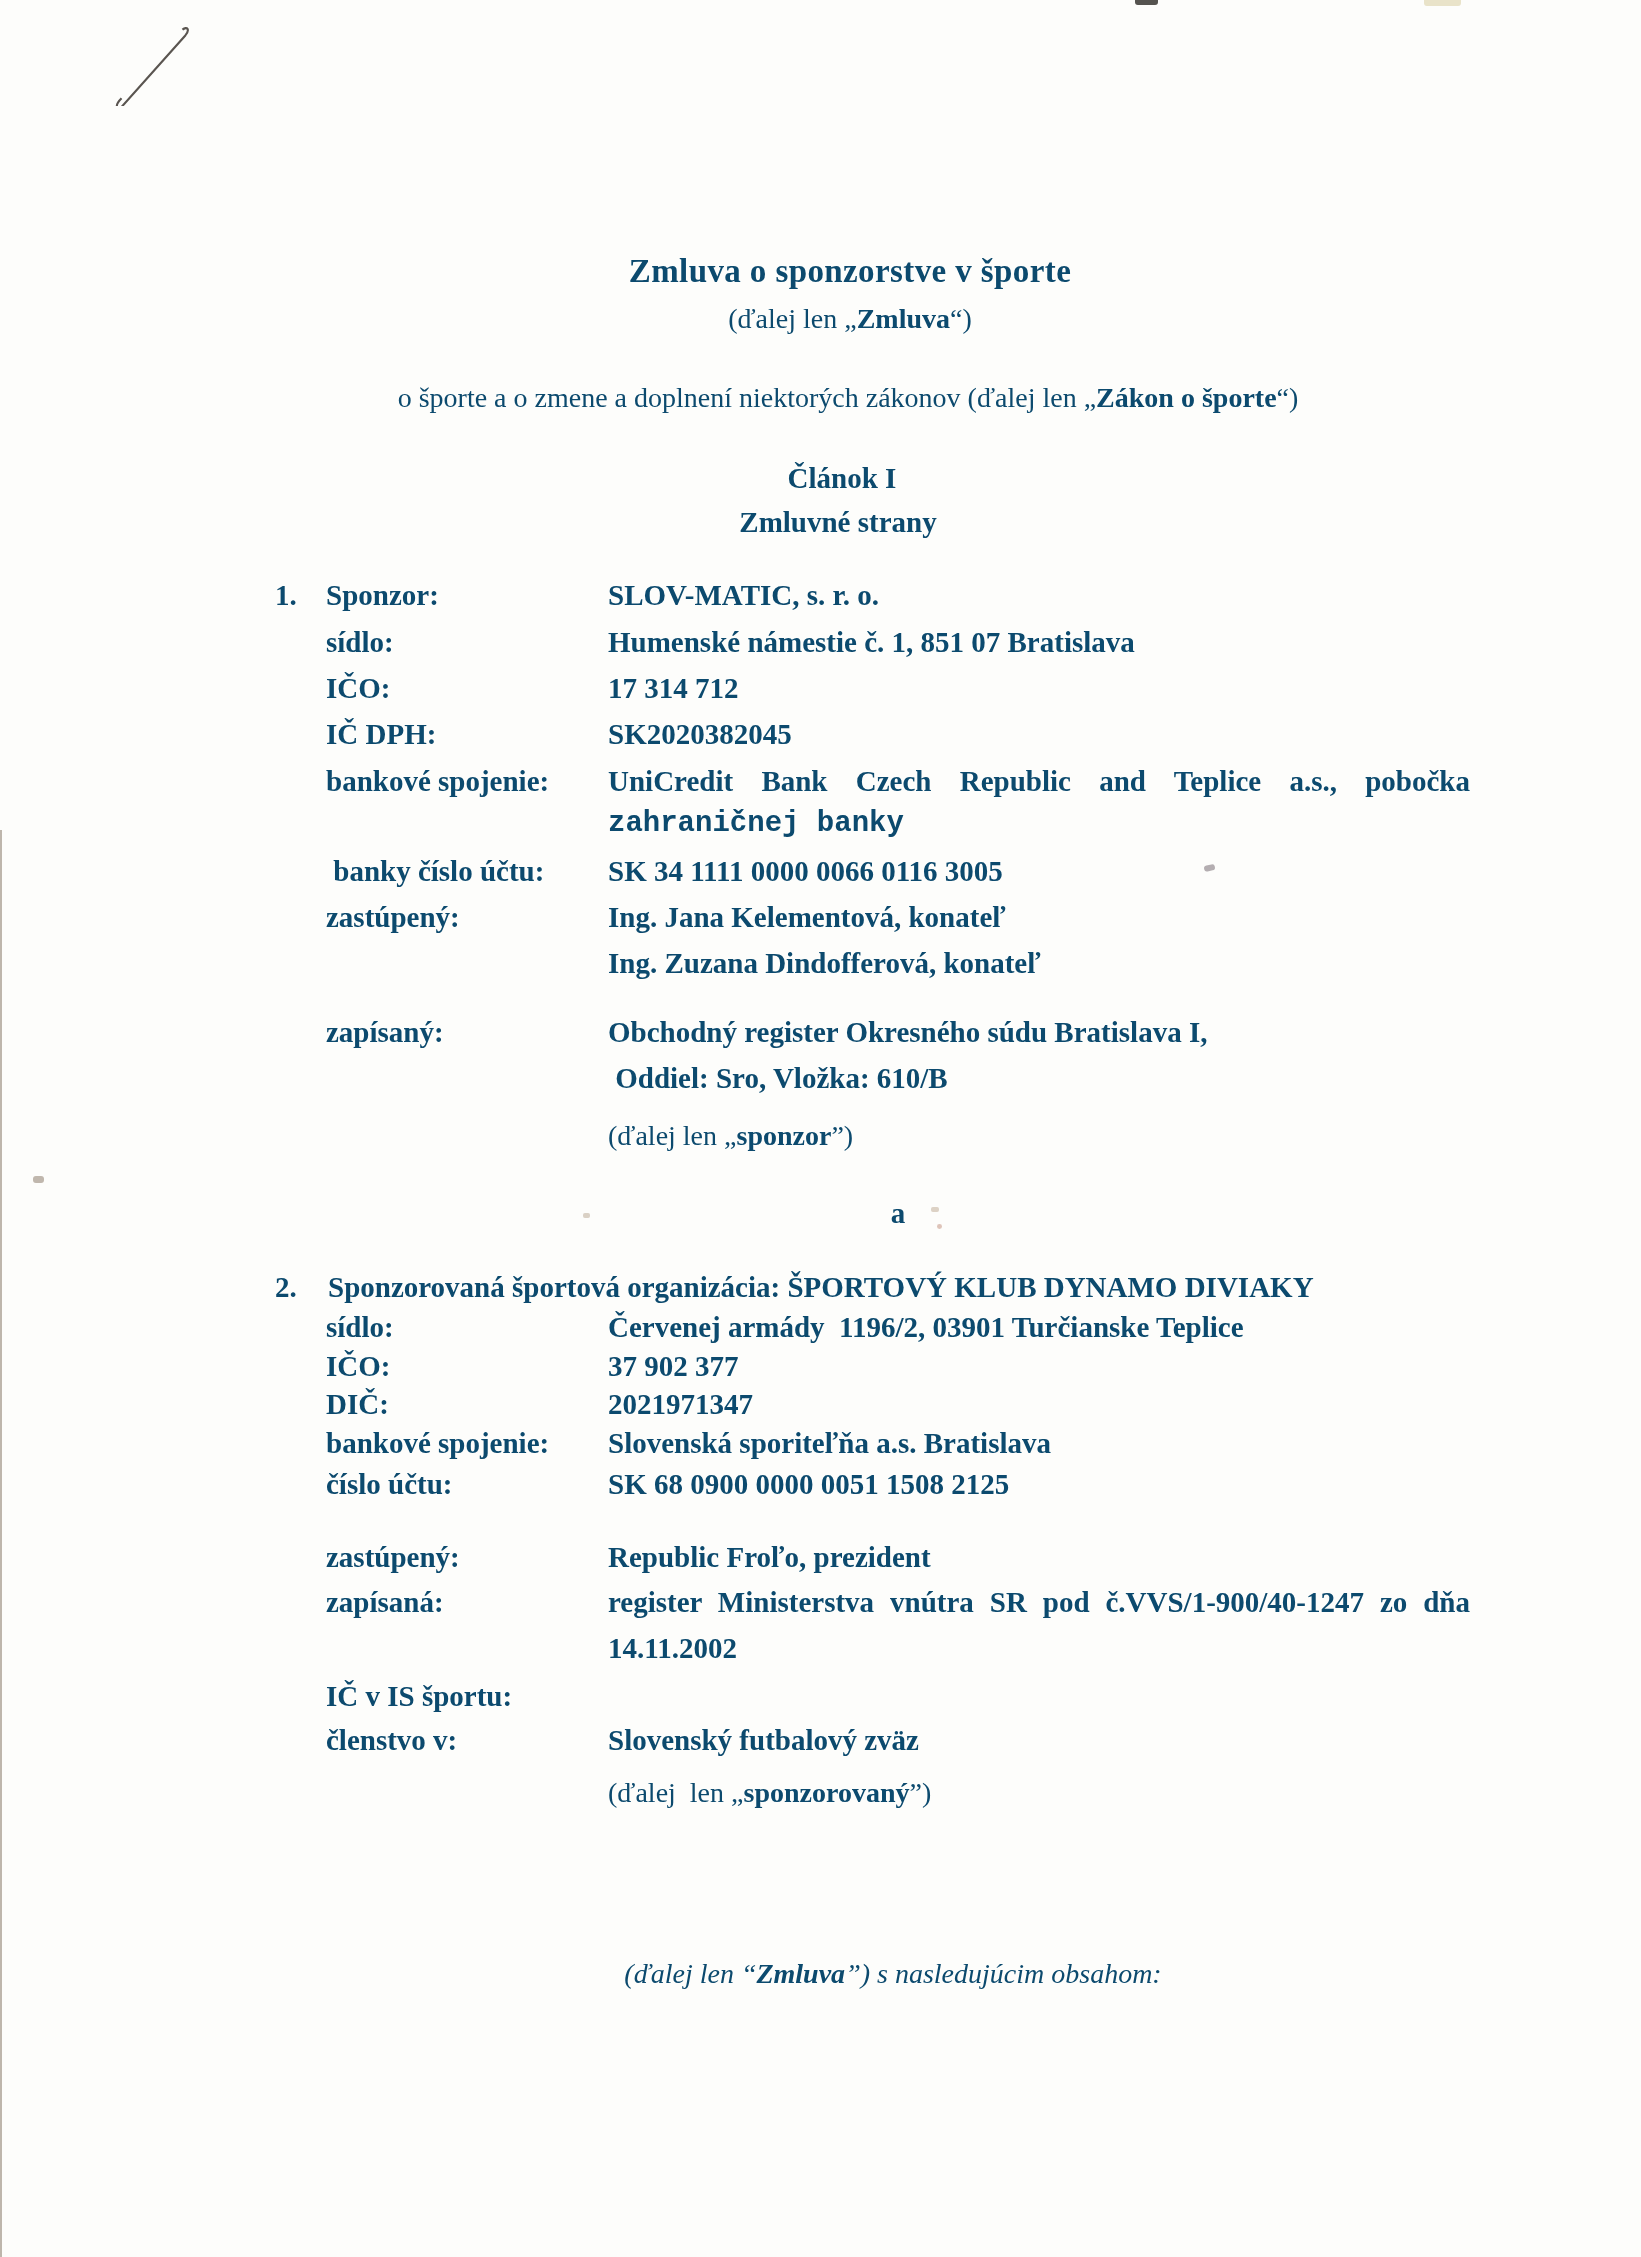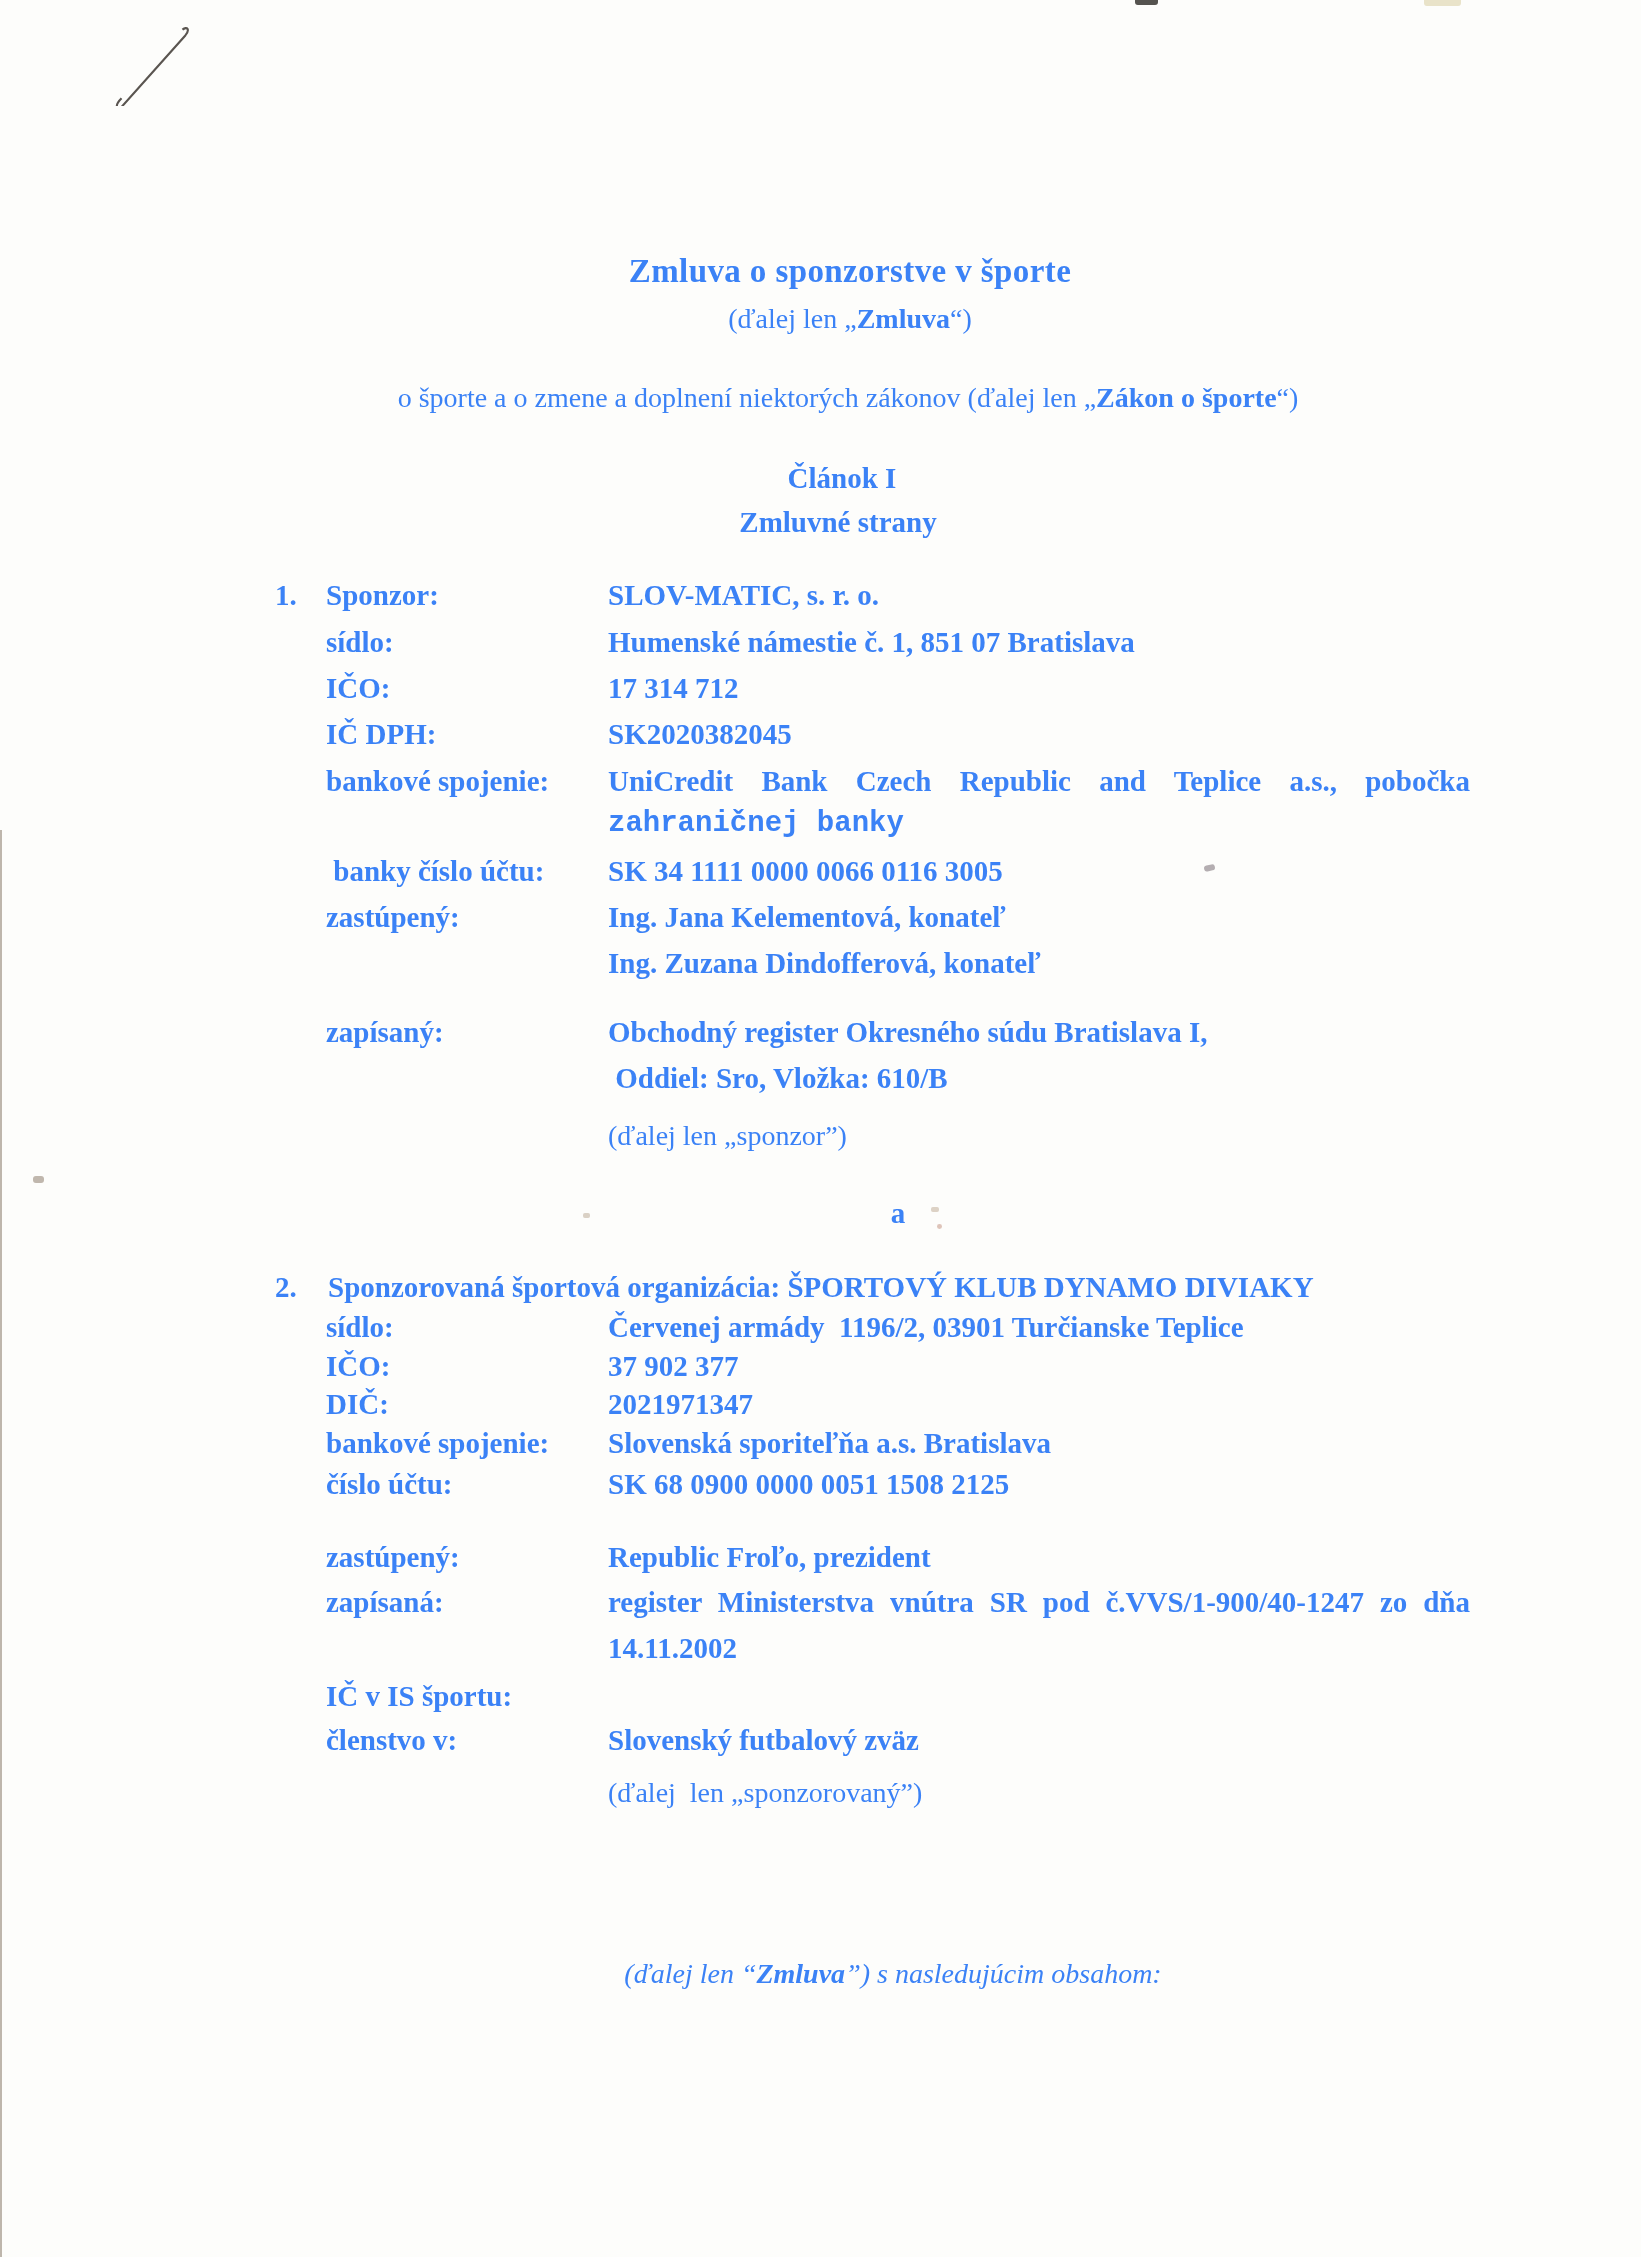--- a/index.html
+++ b/index.html
@@ -3,40 +3,40 @@
 <meta charset="utf-8">
 <style>
   html,body{margin:0;padding:0;background:#9a9a9a;}
   .page{
     position:relative;
     width:1641px;height:2257px;
     margin:0 auto;
     background:#fdfdfb;
     overflow:hidden;
     font-family:"Liberation Serif","DejaVu Serif",serif;
-    color:#3b82f6;
+    color:#0c4a6e;
   }
   .b{font-weight:bold;}
   
   .cline{position:absolute;transform:translateX(-50%);white-space:nowrap;}
   .title{font-size:33px;font-weight:bold;letter-spacing:0.4px;}
   .hline{font-size:28px;}
   .artline{font-size:29px;font-weight:bold;}
   
   .pnum{position:absolute;left:275px;font-size:29px;font-weight:bold;}
   .prow{position:absolute;left:326px;width:1149px;height:46px;font-size:29px;font-weight:bold;}
   .prow .lab{position:absolute;left:0;white-space:pre;}
   .prow .val{position:absolute;left:282px;white-space:pre;}
   .prow .valjust{
     position:absolute;left:282px;width:862px;white-space:normal;
     text-align:justify;text-align-last:justify;
   }
   .heading2{position:absolute;left:328px;font-size:29px;font-weight:bold;white-space:pre;}
   .alias{position:absolute;font-size:28px;font-weight:normal;white-space:pre;}
-  .alias .b{font-weight:normal;}
+  .alias .b{font-weight:bold;}
   .closing{font-size:28px;font-style:italic;}
   
   .artifact{position:absolute;}
 </style>
 </head>
 <body>
 
 <div class="page">
 
   <svg class="artifact" style="left:108px;top:19.3px;" width="87" height="87" viewBox="0 0 90 90">

